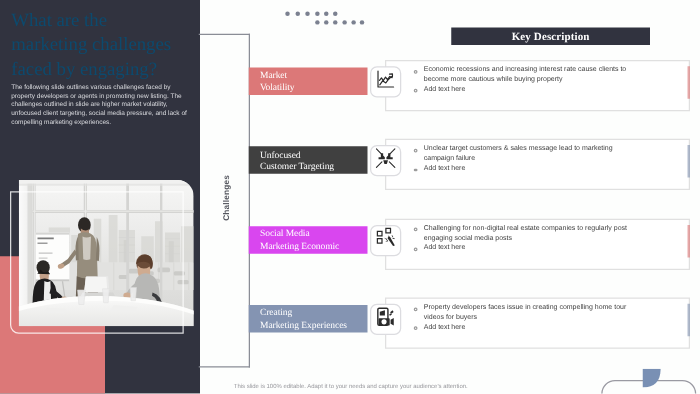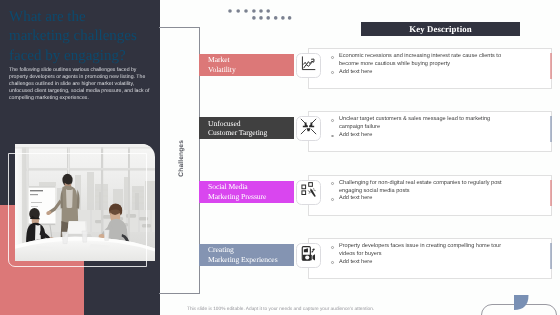--- a/index.html
+++ b/index.html
@@ -261,21 +261,21 @@
       <div class="row" style="top: 176.7px;">
         <div class="txtbox">
           <div class="accent" style="background:#DC7878"></div>
           <div class="bullets">
             <div class="bul">Challenging for non-digital real estate companies to regularly post engaging social media posts</div>
             <div class="bul">Add text here</div>
           </div>
         </div>
         <div class="labelbox" style="background:#d946ef">
           <span>Social Media</span>
-          <span>Marketing Pressure</span>
+          <span>Marketing Economic</span>
         </div>
         <div class="iconbox">
           <span><svg viewBox="0 0 24 24" width="17" height="17">
               <g fill="#2a2a2a">
                 <path d="M2.0 5.0h6.6v6.6H2.0z"></path>
                 <path d="M2.0 13.2h6.6v6.6H2.0z"></path>
                 <path d="M11.6 1.6h6.6v6.6h-6.6z"></path>
               </g>
               <g fill="#fdfdfd">
                 <path d="M3.4 6.4h3.8v3.8H3.4z"></path>

